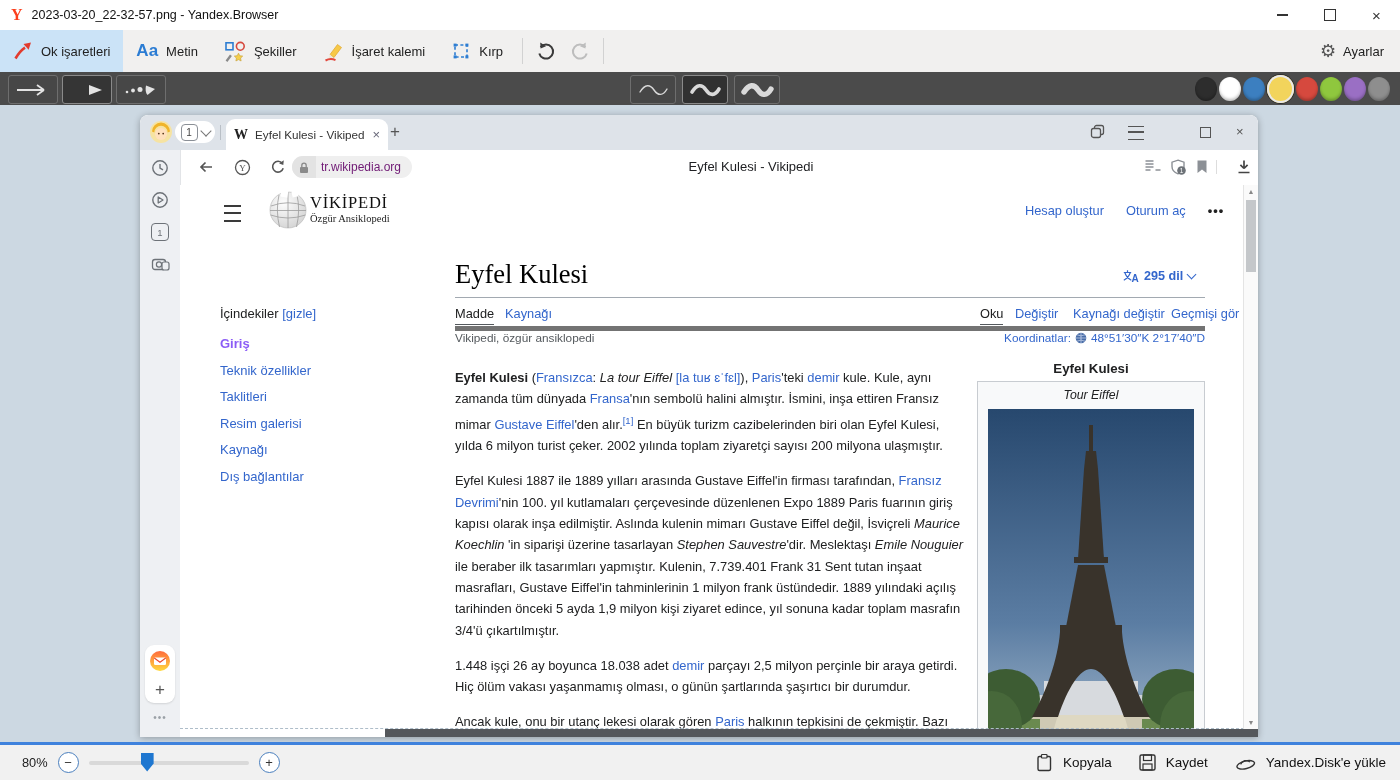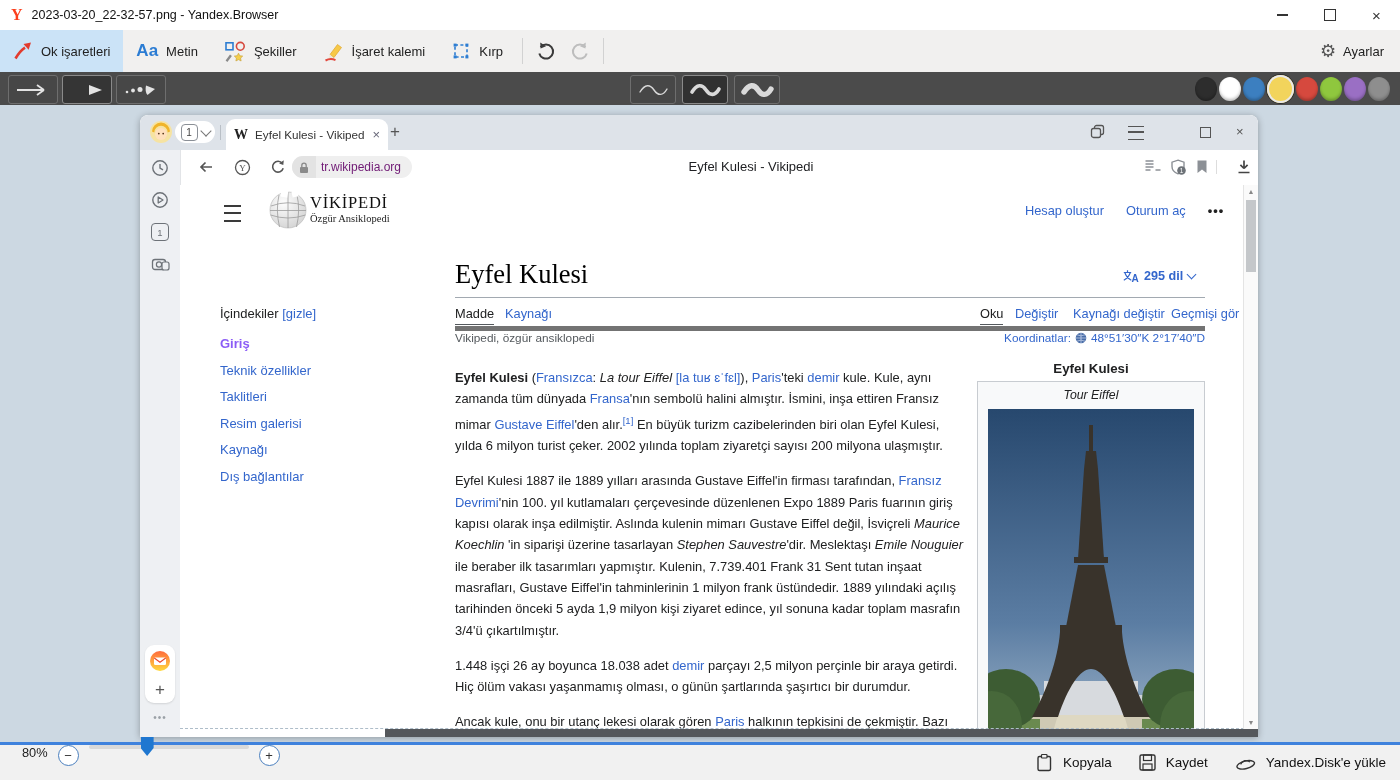--- a/index.html
+++ b/index.html
@@ -103,21 +103,21 @@
   
   #ibtitle{position:absolute;left:797px;top:176px;width:228px;text-align:center;font-weight:bold;font-size:13.3px}
   #infobox{position:absolute;left:797px;top:196px;width:228px;height:500px;background:#f8f9fa;border:1px solid #c8ccd1;box-sizing:border-box}
   #ibsub{margin-top:6px;text-align:center;font-style:italic;font-size:12.3px;color:#202122}
   #ibimg{margin:7px auto 0 auto;width:206px;height:400px}
   
   #botdash{position:absolute;left:0;right:0;bottom:8px;border-bottom:1px dashed #aebdc9}
   #botstrip{position:absolute;left:245px;right:0;bottom:0;height:8px;background:#54575b}
   
   #statusbar{position:absolute;left:0;top:742px;width:1400px;height:38px;background:#f1f1f1;border-top:3px solid #3f82dd;box-sizing:border-box;z-index:30}
-  #zoomgrp{position:absolute;left:22px;top:0;height:35px;display:flex;align-items:flex-start;gap:10px}
+  #zoomgrp{position:absolute;left:22px;top:0;height:35px;display:flex;align-items:center;gap:10px}
   #zoomlabel{font-size:12.8px;color:#222}
   .circbtn{width:19px;height:19px;border:1.4px solid #4a7fbe;border-radius:50%;display:flex;align-items:center;justify-content:center;font-size:13px;color:#333;background:#fff;line-height:1}
   #ztrack{position:relative;width:160px;height:4px;background:#d9d9d9;border-radius:2px}
   #zhandle{position:absolute;left:52px;top:-8px;width:13px;height:19px;background:#1f77d0;clip-path:polygon(0 0,100% 0,100% 58%,50% 100%,0 58%)}
   #actions{position:absolute;right:14px;top:0;height:35px;display:flex;align-items:center;gap:26px}
   .action{display:flex;align-items:center;gap:9px;font-size:13.5px;color:#111}
   
   .hlines{width:16px;height:12px;border-top:1.6px solid #555;border-bottom:1.6px solid #555}
   .hlines:before{content:"";display:block;margin-top:4px;height:1.6px;background:#555}
   .gmax2{width:9px;height:9px;border:1.3px solid #555}

